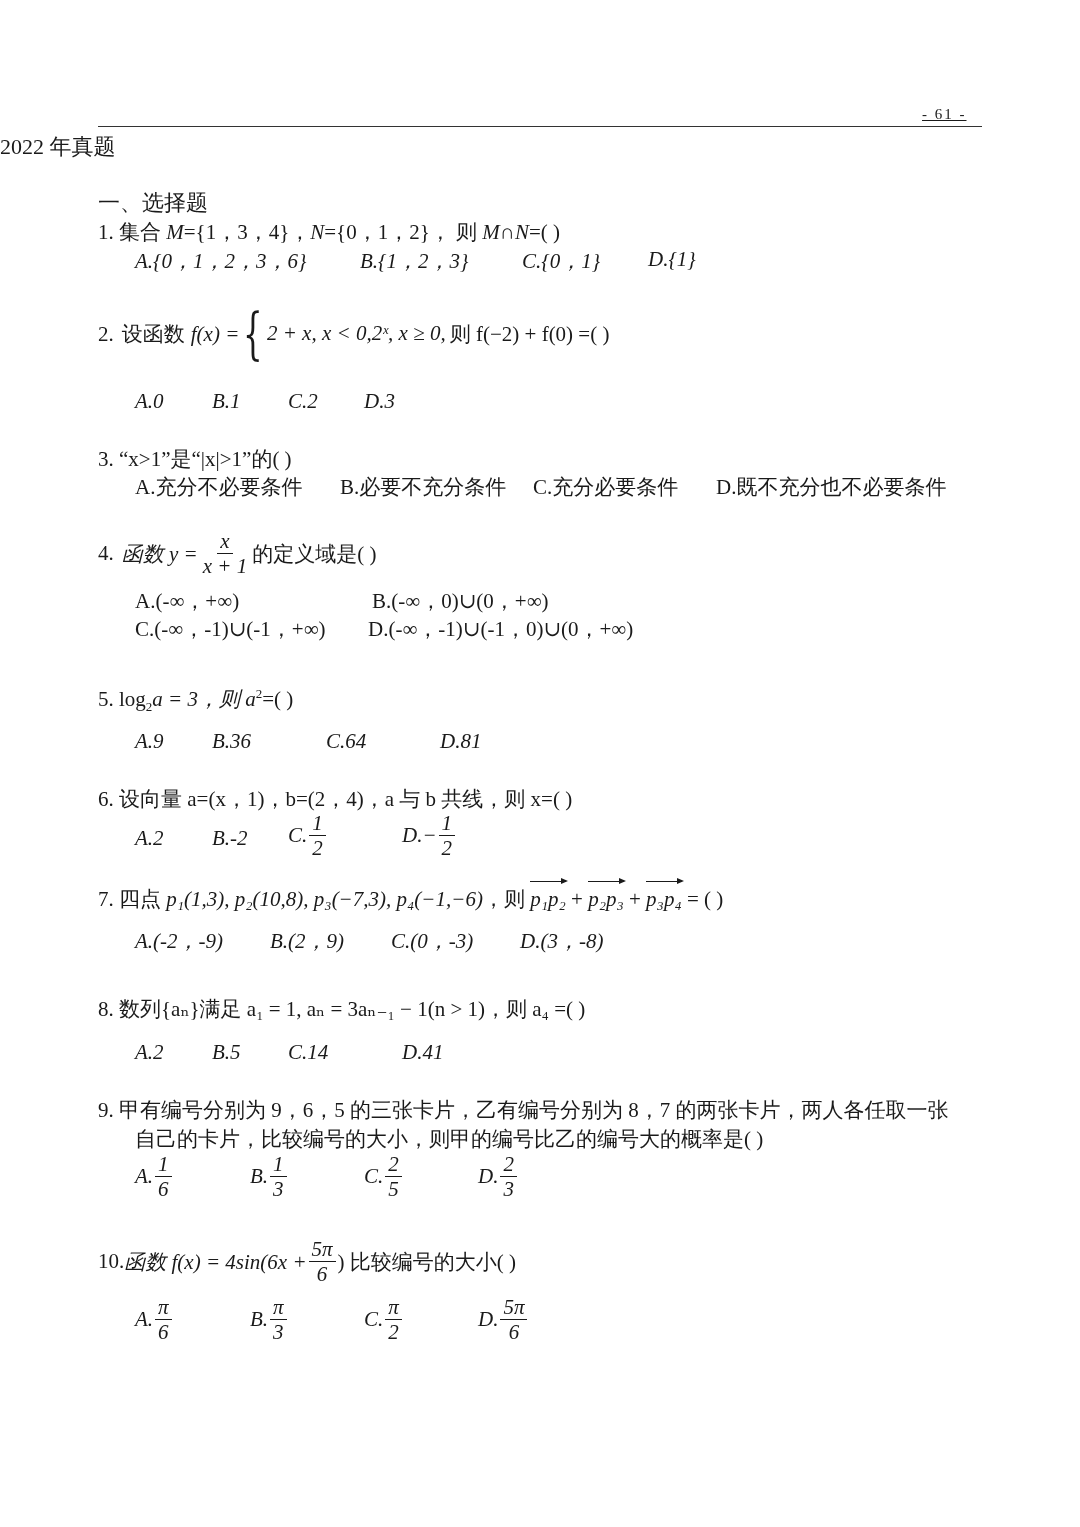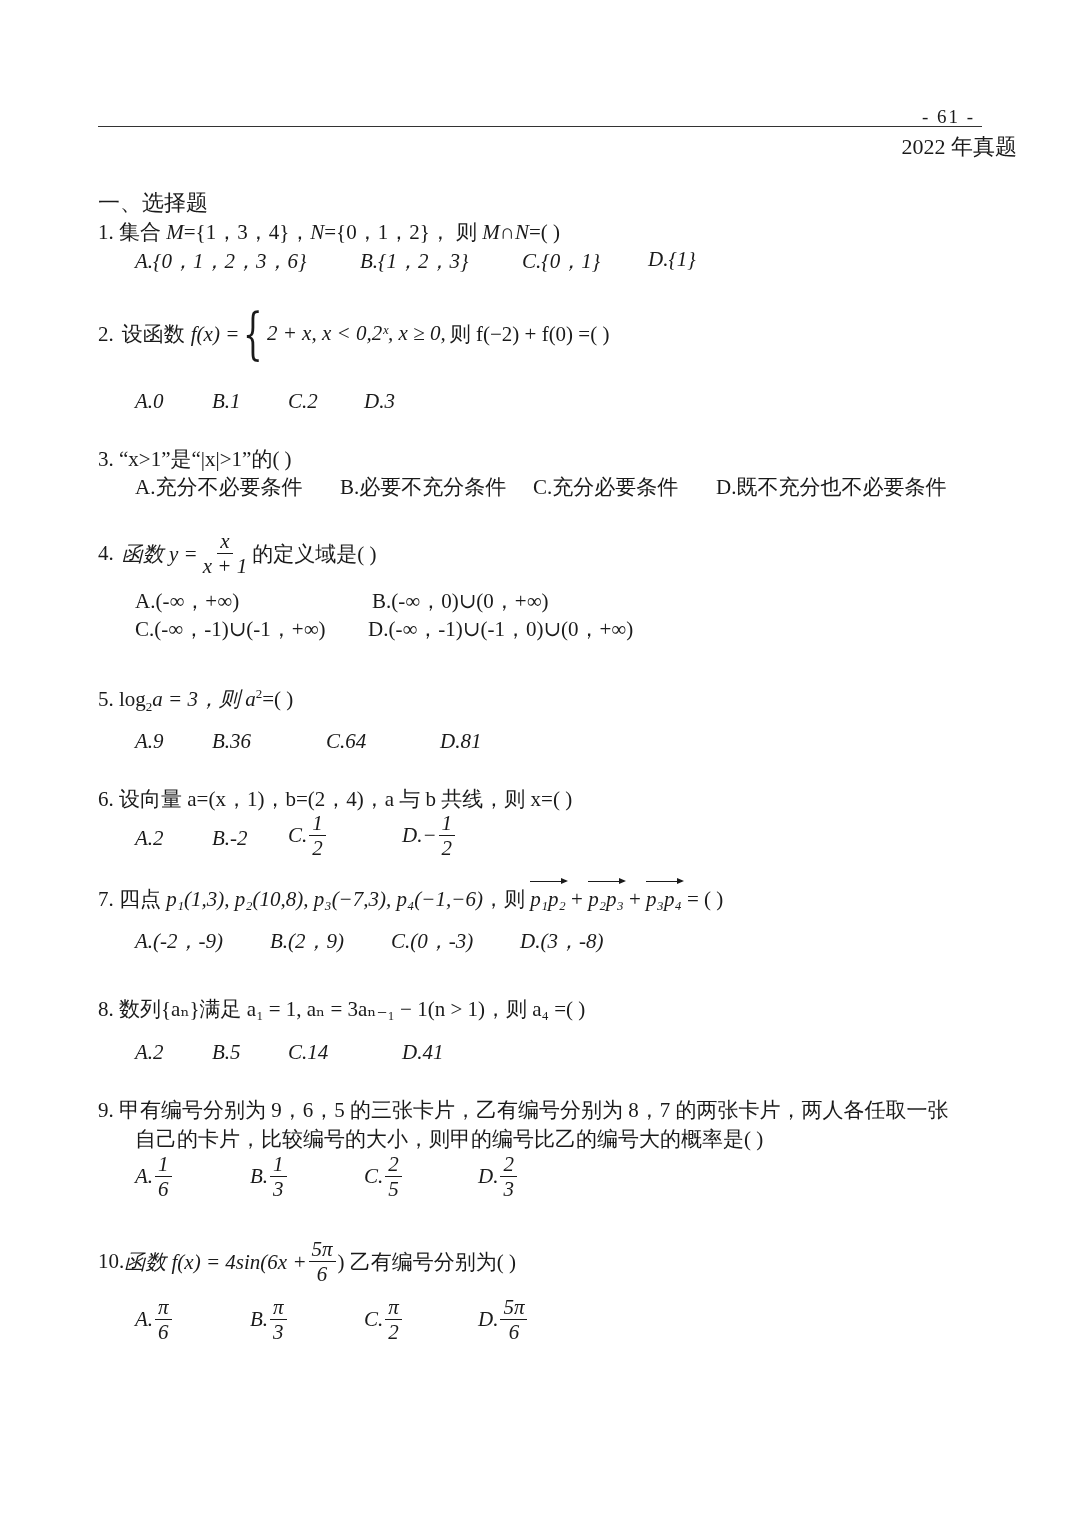--- a/index.html
+++ b/index.html
@@ -3,22 +3,22 @@
 <meta charset="utf-8">
 <style>
   html, body { margin: 0; padding: 0; background: #ffffff; }
   body {
     width: 1080px; height: 1527px; position: relative; overflow: hidden;
     font-family: "Liberation Serif", "DejaVu Serif", serif;
     color: #1a1a1a; font-size: 21px;
   }
   .abs { position: absolute; white-space: nowrap; }
   .rule { position: absolute; left: 98px; top: 126px; width: 884px; height: 0; border-top: 1.5px solid #333; }
-  .pageno { left: 922px; top: 106px; font-size: 19px; letter-spacing: 2px; }
-  .title { left: 0; width: 1017px; top: 132px; text-align: right; font-size: 22px; }
+  .pageno { left: 922px; top: 106px; font-size: 15px; letter-spacing: 2px; text-decoration: underline; }
+  .title { left: 0; width: 1017px; top: 132px; text-align: left; font-size: 22px; }
   .section { left: 98px; top: 188px; font-size: 22px; }
   i, .it { font-style: italic; }
   .frac { display: inline-flex; flex-direction: column; align-items: center; vertical-align: middle; line-height: 1.05; margin: 0 2px; }
   .frac .num { border-bottom: 1.3px solid #1a1a1a; padding: 0 3px 1px 3px; }
   .frac .den { padding: 1px 3px 0 3px; }
   .opt { position: absolute; white-space: nowrap; }
   .brace-wrap { display: inline-flex; align-items: center; vertical-align: middle; }
   .brace { font-size: 56px; line-height: 1; transform: scaleX(0.55); margin: 0 -4px; font-family: "DejaVu Serif", serif; }
   .cases { display: inline-flex; flex-direction: row; line-height: 1.6; }
   .vec { position: relative; display: inline-block; }
@@ -171,21 +171,21 @@
     </span>
   </div>
 
 <div class="abs" style="left:98px; top:1238px; display:flex; align-items:center;">
   <span style="">10.</span>
   <i>函数 f(x) = 4sin(6x +</i>
   <span class="frac it">
     <span class="num">5π</span>
     <span class="den">6</span>
   </span>
-  <span>) 乙有编号分别为(          )</span>
+  <span>) 比较编号的大小(          )</span>
 </div>
 <div class="opt it" style="left:135px; top:1296px; display:flex; align-items:center;">
     <span>A.</span>
     <span class="frac">
       <span class="num">π</span>
       <span class="den">6</span>
     </span>
   </div>
 <div class="opt it" style="left:250px; top:1296px; display:flex; align-items:center;">
     <span>B.</span>

